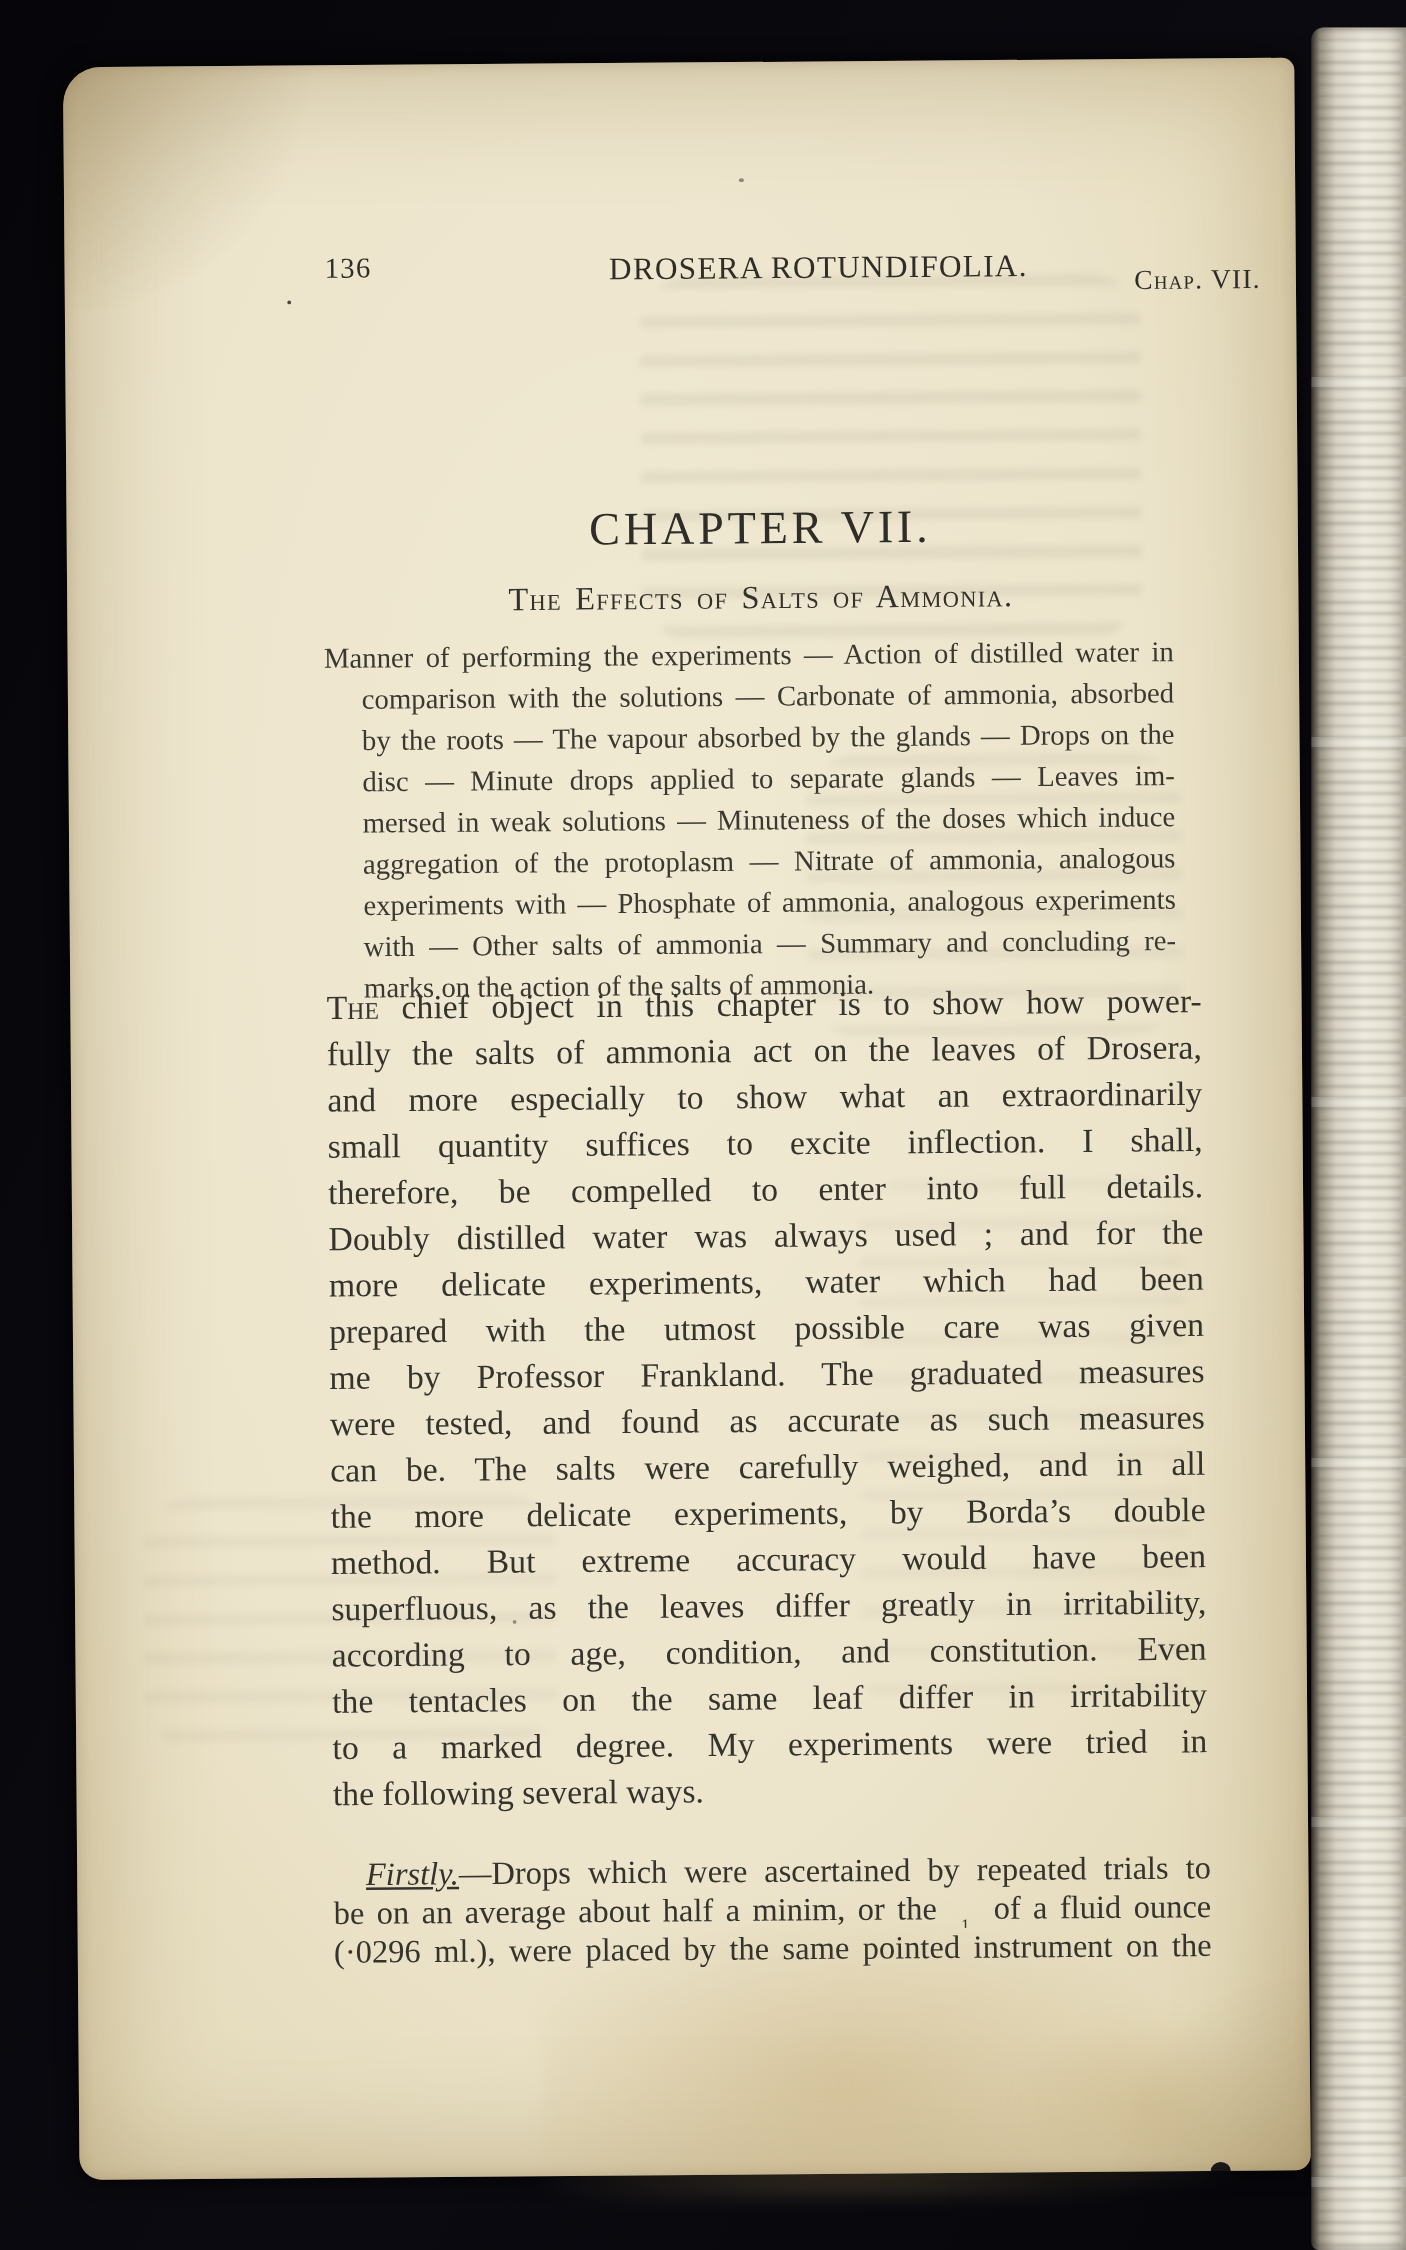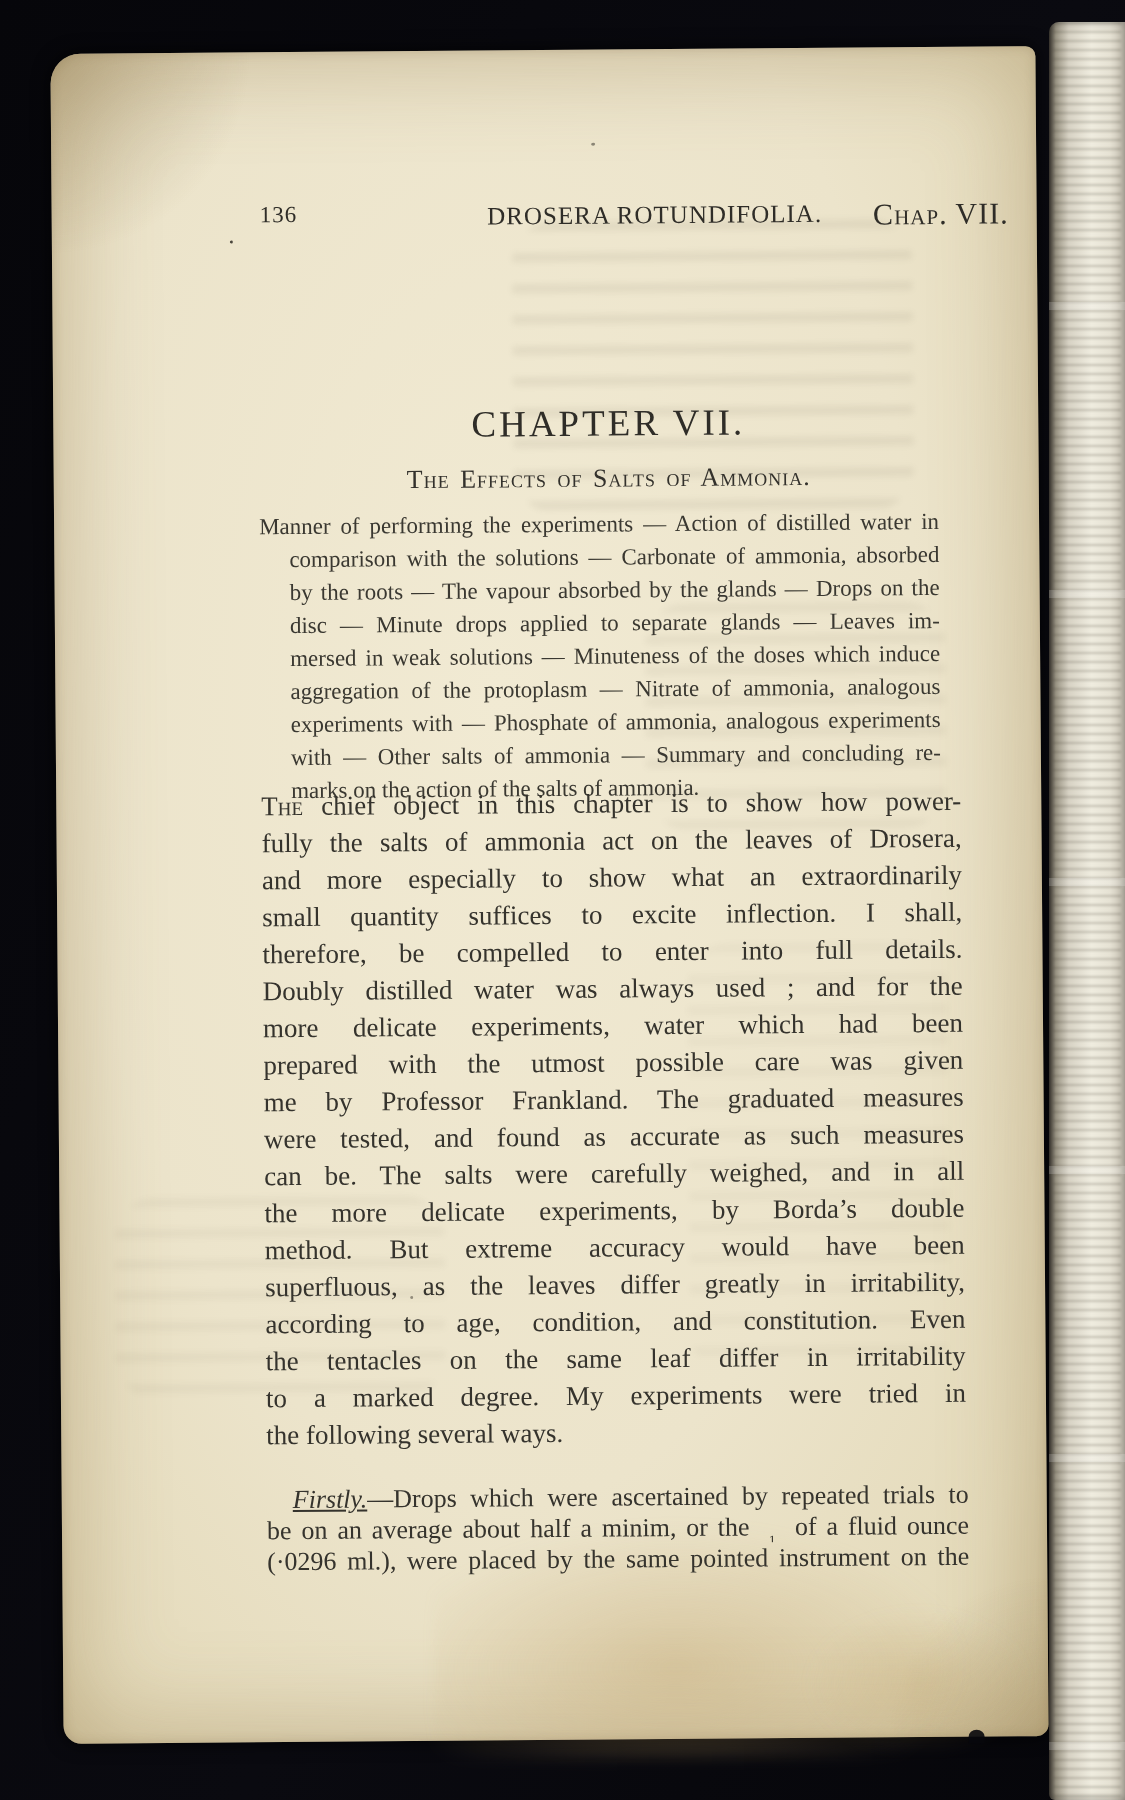--- a/index.html
+++ b/index.html
@@ -47,21 +47,21 @@
   .sp3{left:350px;top:1245px;width:3px;height:3px;opacity:.55;}
   .notch{left:905px;top:1683px;width:16px;height:14px;background:#08080c;border-radius:50% 50% 0 0;opacity:.9;}
 
   
   .sc{font-variant:small-caps;}
   .it{font-style:italic;text-decoration:underline;}
 
   .header{position:absolute;left:205px;top:150px;width:752px;height:40px;font-size:25px;color:#2f2d28;}
   .pageno{position:absolute;left:3px;top:0;font-size:23px;letter-spacing:1px;}
   .running{position:absolute;left:calc(50% + 22px);transform:translateX(-50%);top:2px;letter-spacing:1px;white-space:nowrap;}
-  .chapmark{position:absolute;right:0;top:0;font-size:30px;letter-spacing:1px;white-space:nowrap;}
+  .chapmark{position:absolute;right:0;top:14px;font-size:22px;letter-spacing:1px;white-space:nowrap;}
 
   .h-chapter{
     position:absolute;left:205px;top:352px;width:700px;margin:0;
     font-size:37px;font-weight:normal;text-align:center;letter-spacing:3px;color:#2f2d28;
   }
   .h-subtitle{
     position:absolute;left:205px;top:414px;width:700px;margin:0;
     font-size:26px;font-weight:normal;text-align:center;letter-spacing:1px;word-spacing:3px;color:#33312c;
   }
 

